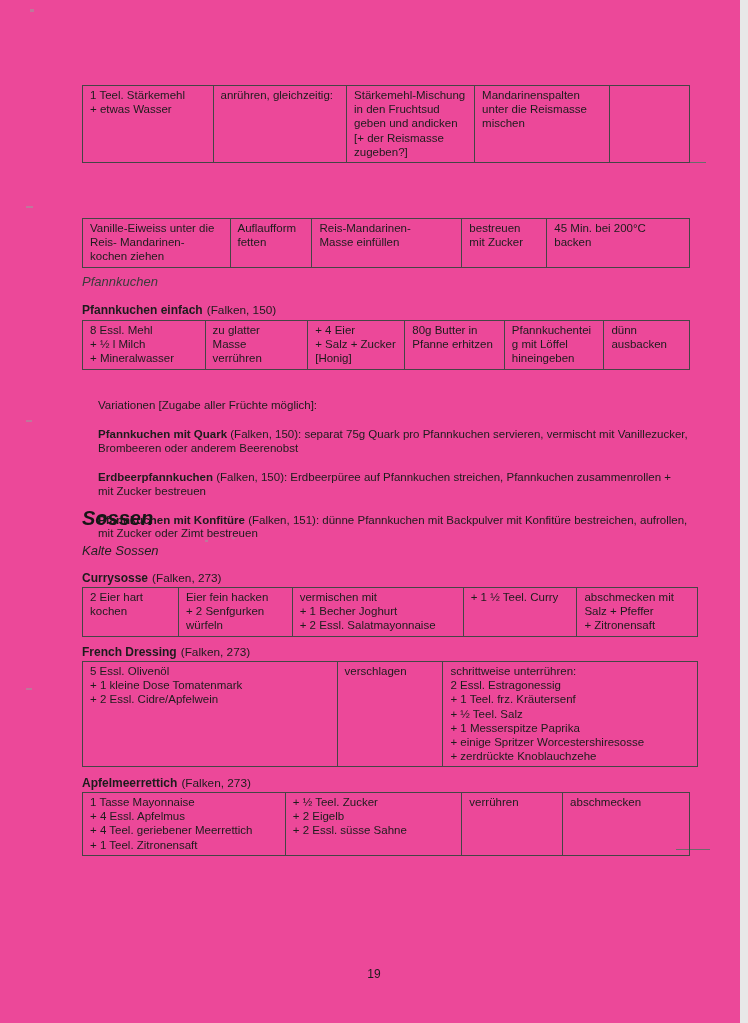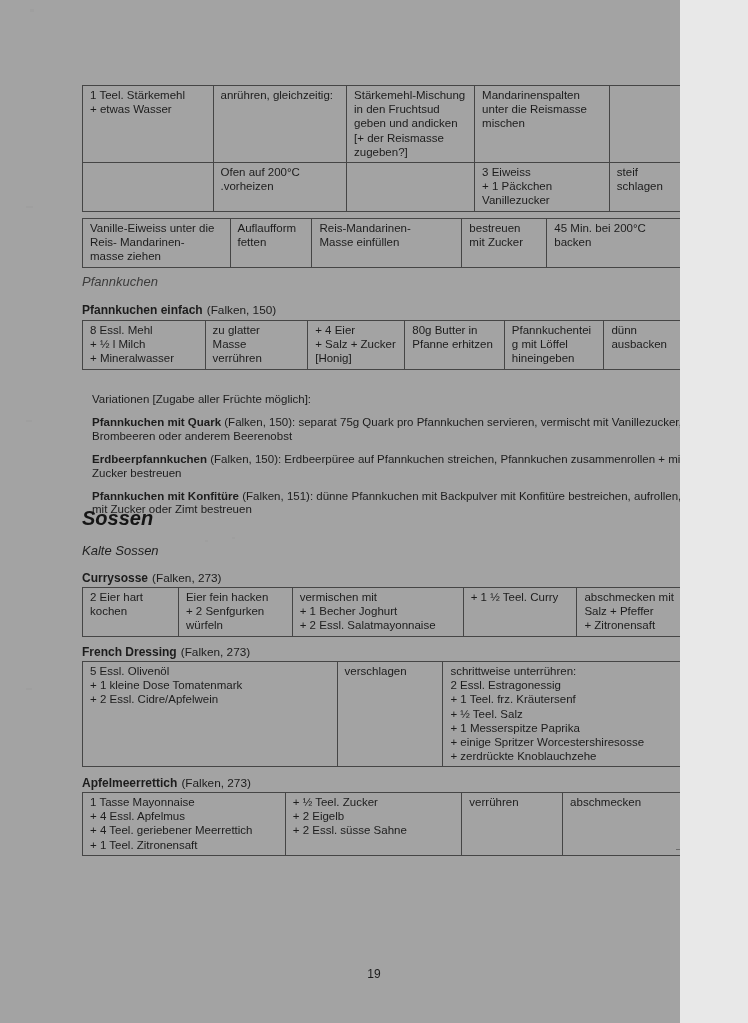--- a/index.html
+++ b/index.html
@@ -4,23 +4,23 @@
 <style>
   * { box-sizing: border-box; }
   html, body { margin: 0; padding: 0; }
   body {
     font-family: "Liberation Sans", sans-serif;
     color: #1c1c1c;
     background: #e8e8e8;
   }
   .page {
     position: relative;
-    width: 680px;
+    width: 740px;
     height: 1023px;
-    background: #a3a3a3;
+    background: #ec4899;
     overflow: hidden;
   }
   .abs { position: absolute; }
 
   
   table.steps {
     position: absolute;
     left: 82px;
     border-collapse: collapse;
     table-layout: fixed;
@@ -46,21 +46,21 @@
     font-weight: bold;
     font-style: italic;
     font-size: 20px;
     color: #161616;
   }
   .recipe-line { margin: 0; font-size: 11.8px; }
   .recipe-line b { font-size: 12px; }
   .recipe-line .ref { margin-left: 4px; }
 
   .variations { width: 622px; font-size: 11.5px; line-height: 13.4px; }
-  .variations p { margin: 10px; }
+  .variations p { margin: 16px; }
 
   .page-num { left: 0; width: 748px; text-align: center; font-size: 12px; }
 
   .artifact { position: absolute; background: #9c9c9c; opacity: 0.55; }
   .line-frag { position: absolute; background: #6b6b6b; height: 1px; }
 </style>
 </head>
 <body>
 
 <div class="page">
@@ -90,47 +90,36 @@
         <td>Stärkemehl-Mischung
 in den Fruchtsud
 geben und andicken
 [+ der Reismasse
 zugeben?]</td>
         <td>Mandarinenspalten
 unter die Reismasse
 mischen</td>
         <td></td>
       </tr>
-      <tr>
-        <td></td>
-        <td>Ofen auf 200°C
-.vorheizen</td>
-        <td></td>
-        <td>3 Eiweiss
-+ 1 Päckchen
-Vanillezucker</td>
-        <td>steif
-schlagen</td>
-      </tr>
     </tbody>
   </table>
 
   <table class="steps" style="top:218px; width:608px;">
     <colgroup>
       <col style="width:24.3%">
         <col style="width:13.5%">
         <col style="width:24.7%">
         <col style="width:14.0%">
         <col style="width:23.5%">
     </colgroup>
     <tbody>
       <tr>
         <td>Vanille-Eiweiss unter die
 Reis- Mandarinen-
-masse ziehen</td>
+kochen ziehen</td>
         <td>Auflaufform
 fetten</td>
         <td>Reis-Mandarinen-
 Masse einfüllen</td>
         <td>bestreuen
 mit Zucker</td>
         <td>45 Min. bei 200°C
 backen</td>
       </tr>
     </tbody>

